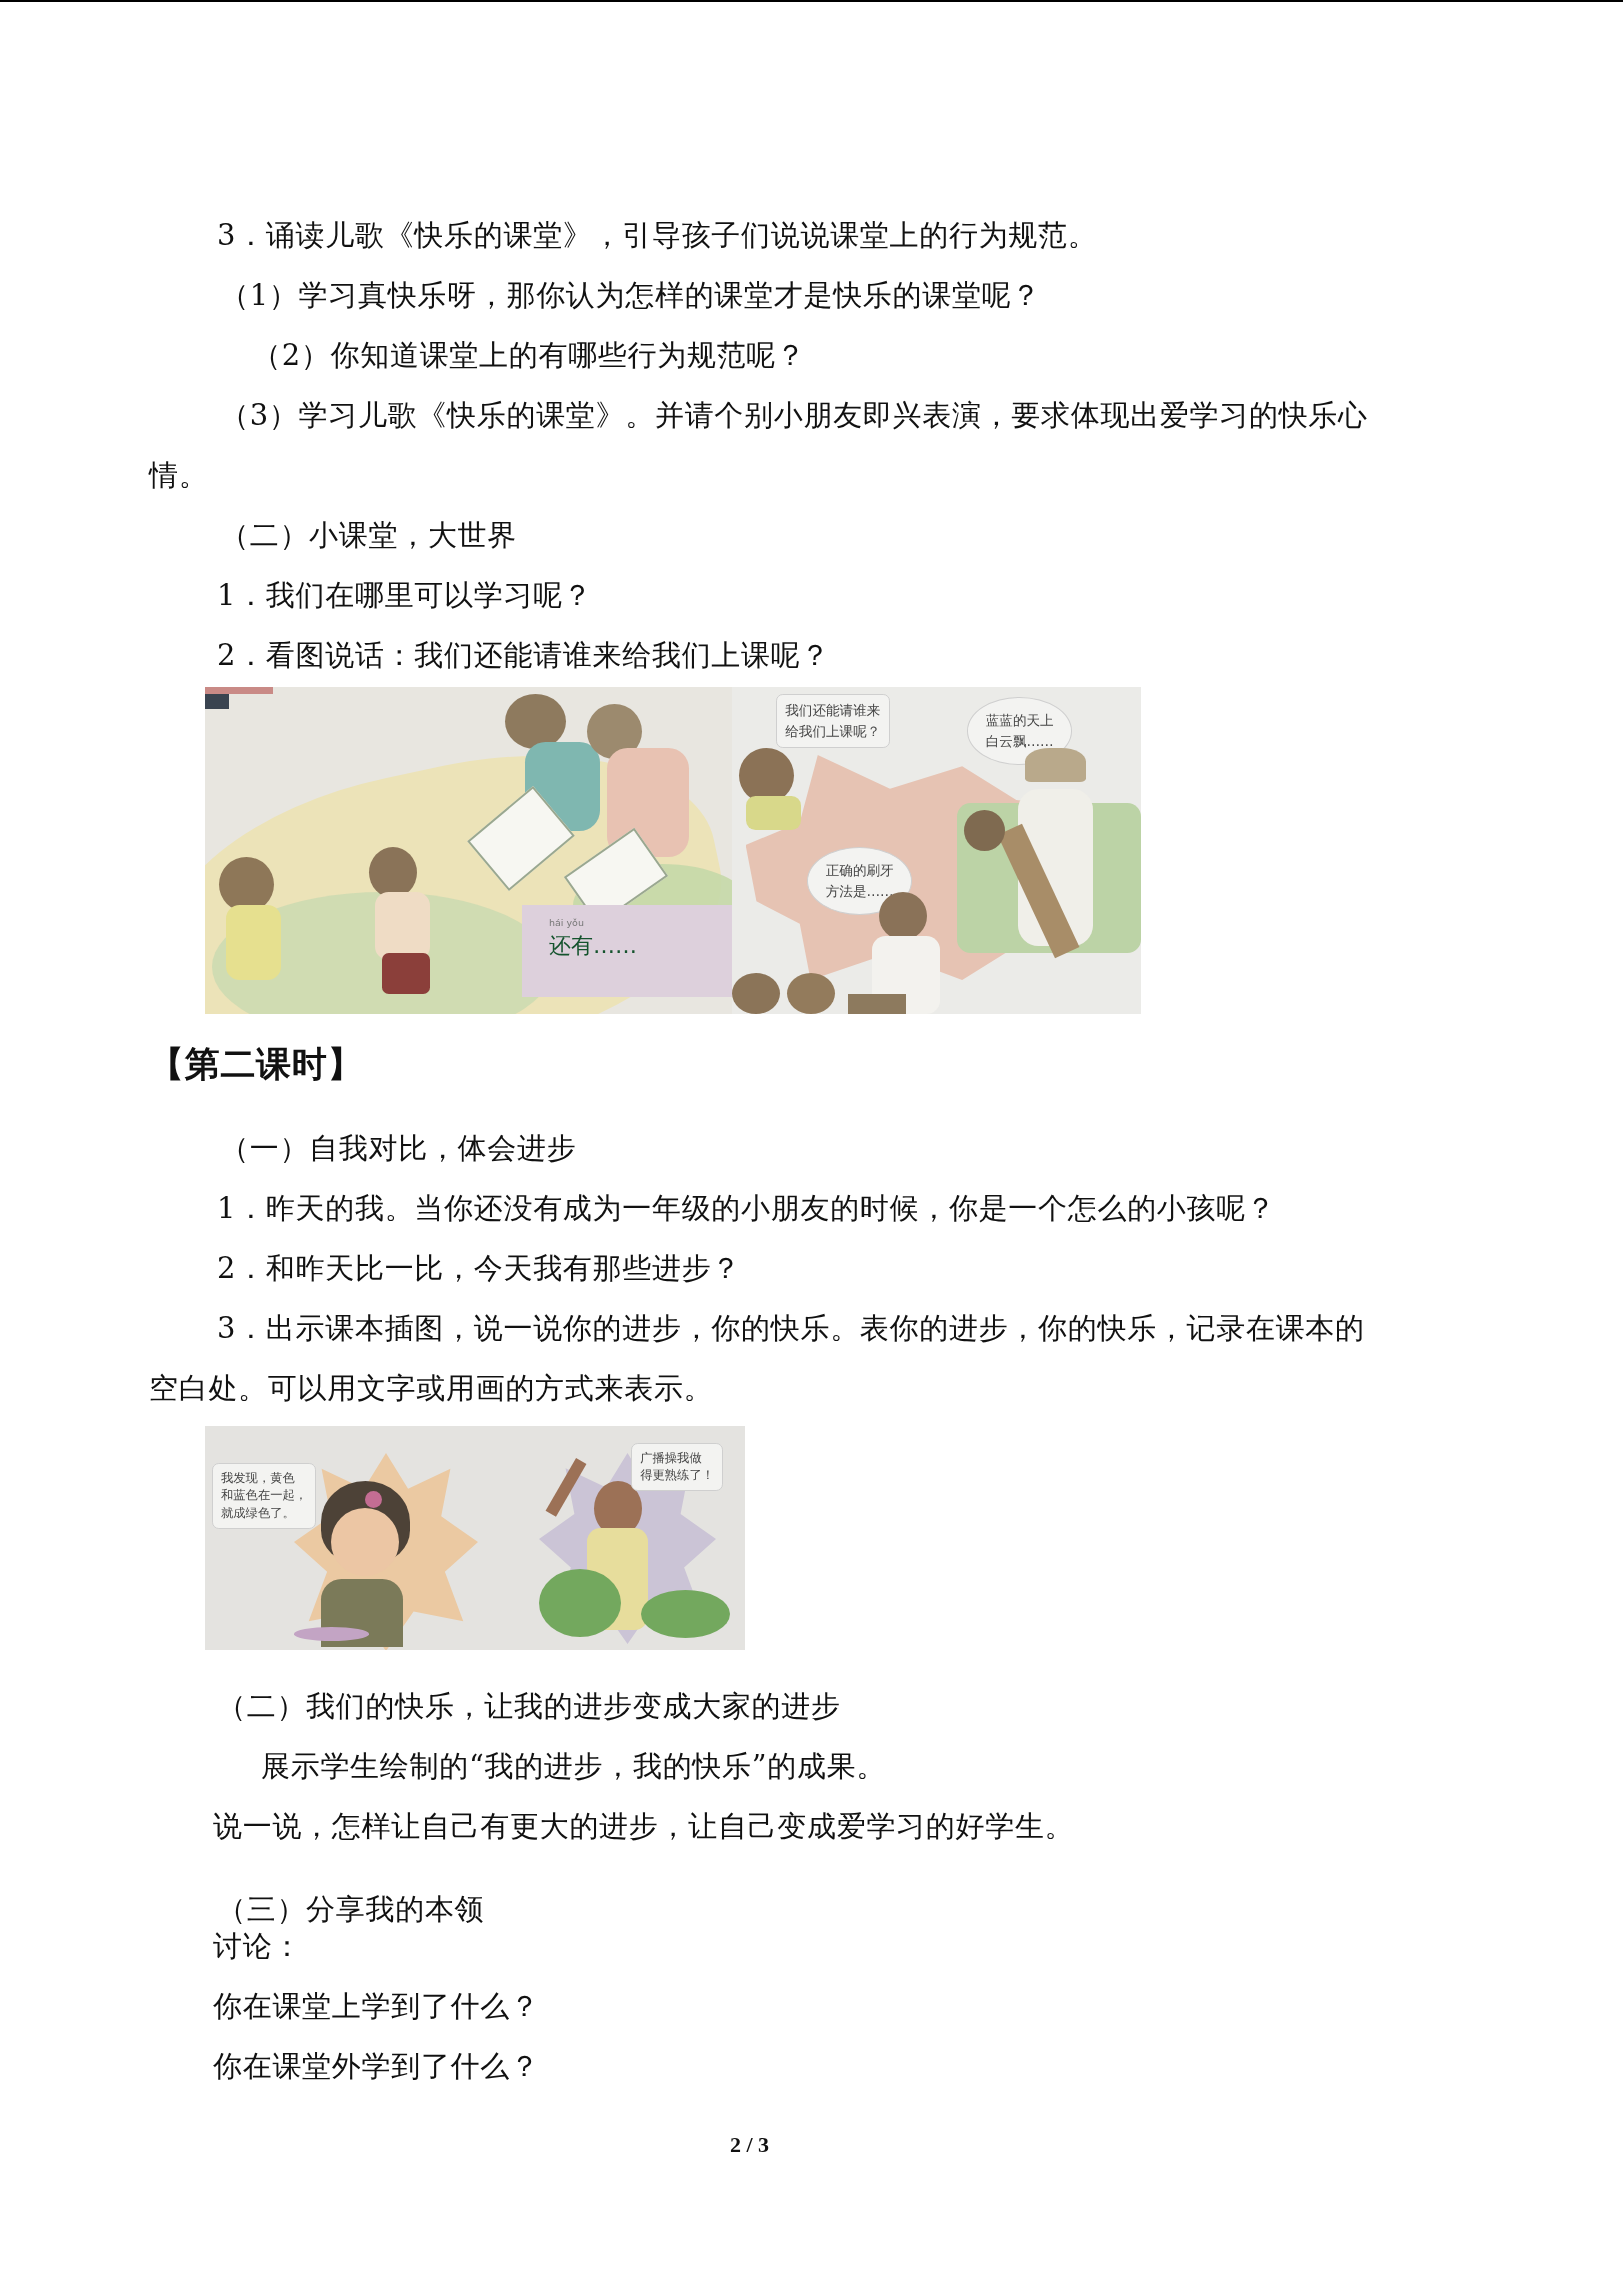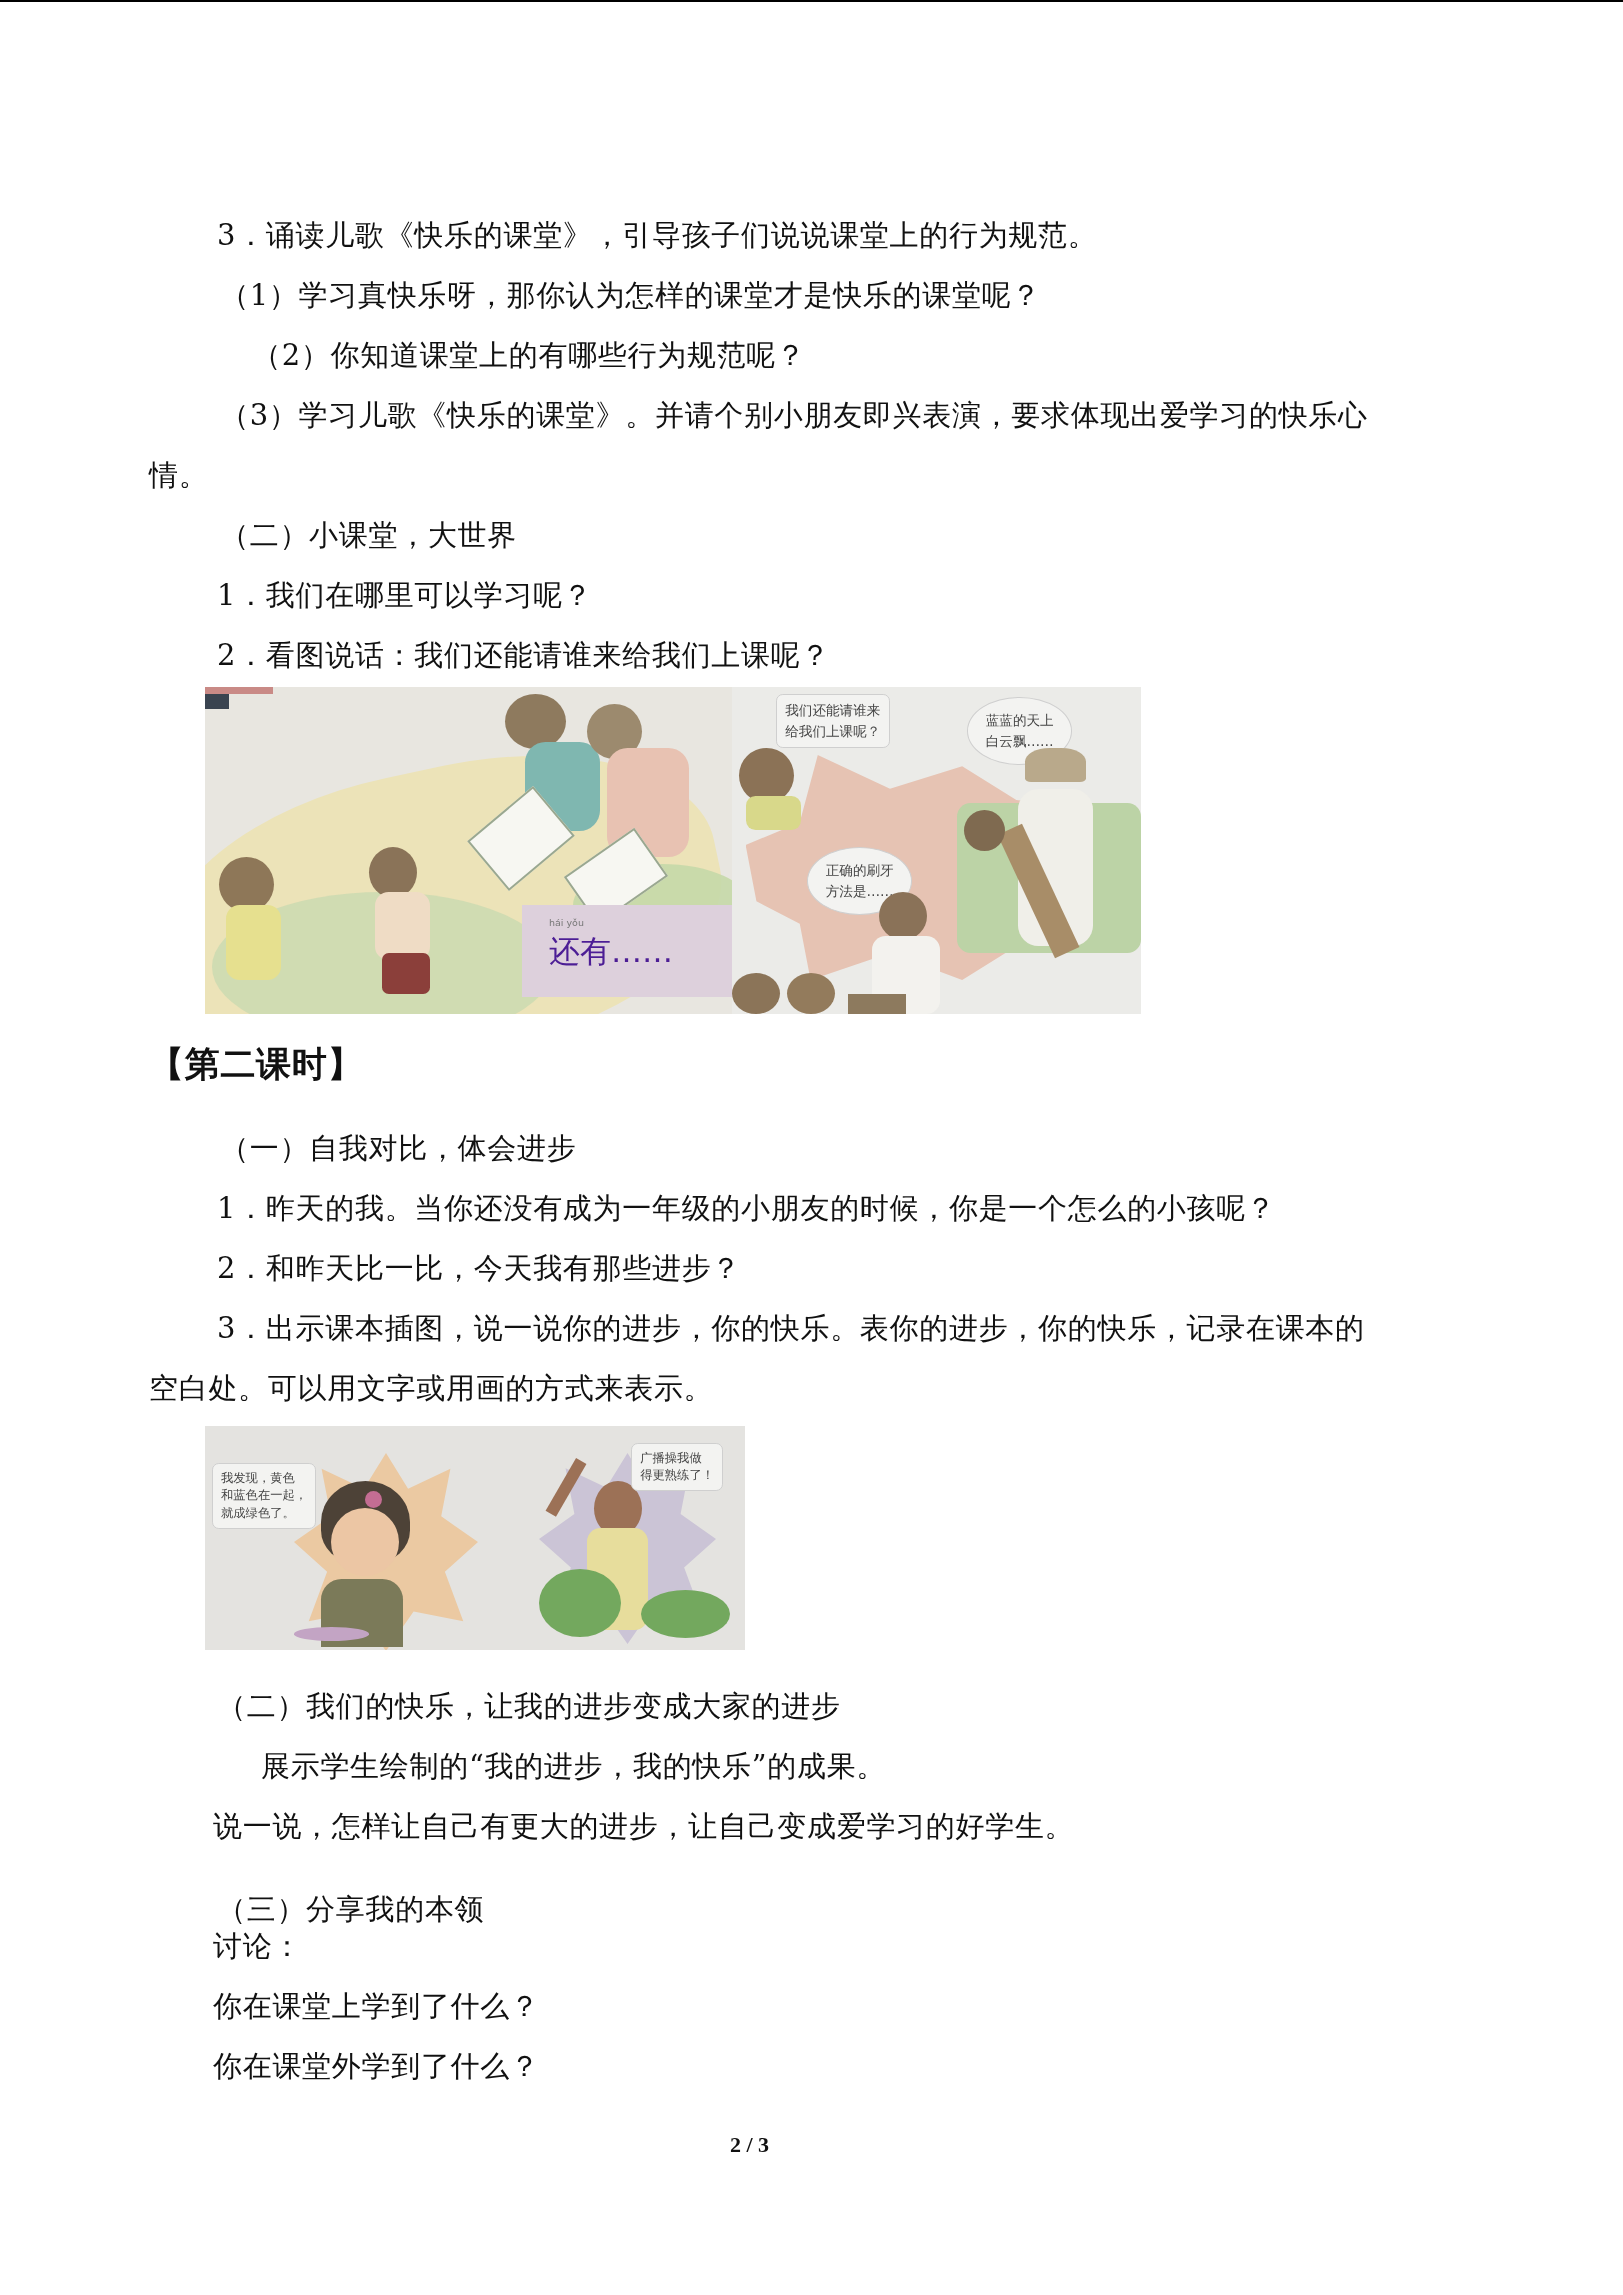--- a/index.html
+++ b/index.html
@@ -10,21 +10,21 @@
   .top-rule { position: absolute; left: 0; top: 0; width: 1623px; height: 2px; background: #000; }
   .line { position: absolute; font-size: 29px; line-height: 41px; white-space: nowrap; letter-spacing: 0.7px; }
   .bold { font-weight: bold; font-size: 35px; font-family: "DejaVu Sans", "Liberation Sans", sans-serif; }
   .pagenum { position: absolute; left: 0; width: 1499px; text-align: center; top: 2132px; font-size: 22px; font-weight: bold; font-family: "Liberation Serif", serif; }
 
   .figure { position: absolute; overflow: hidden; }
   .panel { position: absolute; overflow: hidden; }
   .bubble { position: absolute; background: #f3f3f1; border: 1.4px solid #cfcfcf; border-radius: 6.8px;
             font-size: 13.6px; line-height: 20.5px; color: #444; padding: 5.5px 8.2px; white-space: pre; font-family: "DejaVu Sans", sans-serif; }
   .bubble.round { border-radius: 50%; padding: 12.3px 17.7px; }
-  .caption { position: absolute; color: #4c1d95; font-size: 31px; font-family: "DejaVu Sans", sans-serif; }
+  .caption { position: absolute; color: #14532d; font-size: 22px; font-family: "DejaVu Sans", sans-serif; }
   .pinyin { position: absolute; color: #777; font-size: 9.5px; font-family: "DejaVu Sans", sans-serif; }
   .blob { position: absolute; border-radius: 50%; }
   .figure-kid { position: absolute; }
 </style>
 </head>
 <body>
 
 <div class="top-rule"></div>
 
 <div class="line" style="left:217px; top:215px;">3．诵读儿歌《快乐的课堂》，引导孩子们说说课堂上的行为规范。</div>

